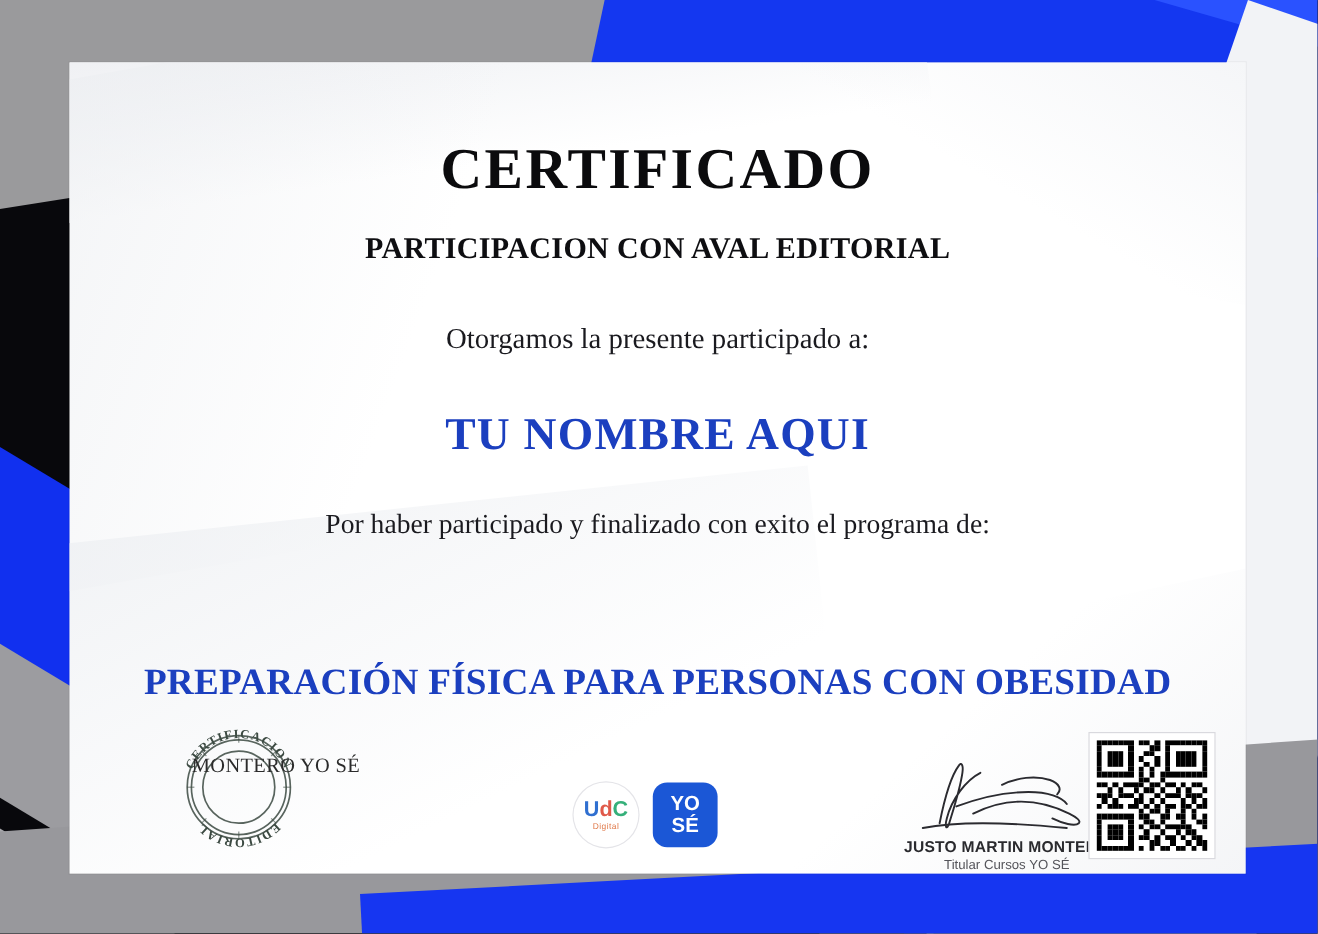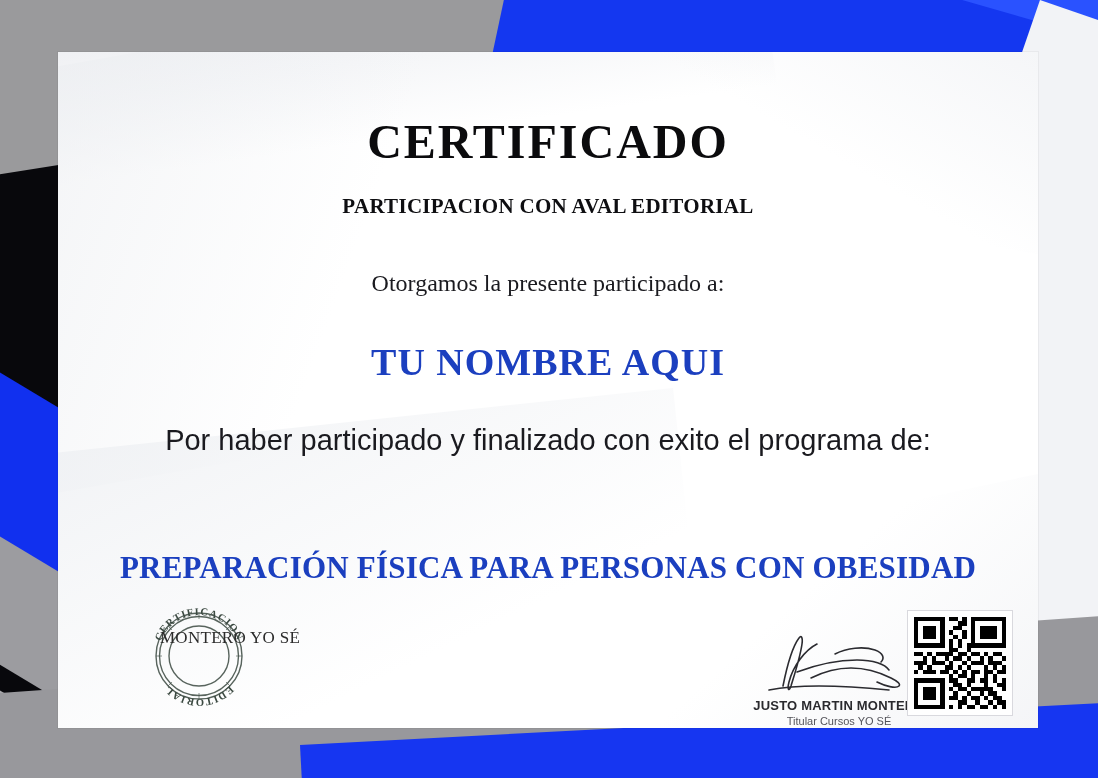--- a/index.html
+++ b/index.html
@@ -189,21 +189,21 @@
     line-height: 1;
   }
   .subtitle {
     position: absolute;
     top: 142px;
     left: 0;
     width: 100%;
     text-align: center;
     font-family: "Liberation Serif", serif;
     font-weight: bold;
-    font-size: 21px;
+    font-size: 25px;
     letter-spacing: 0.3px;
     color: #0e0e11;
   }
   .lead {
     position: absolute;
     top: 218px;
     left: 0;
     width: 100%;
     text-align: center;
     font-family: "Liberation Serif", serif;
@@ -221,22 +221,22 @@
     font-size: 38px;
     letter-spacing: 1px;
     color: #1b3fbf;
   }
   .reason {
     position: absolute;
     top: 372px;
     left: 0;
     width: 100%;
     text-align: center;
-    font-family: Liberation Sans, sans-serif;
-    font-size: 29px;
+    font-family: Liberation Serif, serif;
+    font-size: 23px;
     color: #1a1a1f;
   }
   .program {
     position: absolute;
     top: 450px;
     left: 0;
     width: 100%;
     text-align: center;
     font-family: "Liberation Serif", serif;
     font-weight: bold;
@@ -432,20 +432,30 @@
           <text font-family="Liberation Serif, serif" font-size="10.5" font-weight="bold" fill="#3c4a42" letter-spacing="1">
             <textPath href="#arcTop" startOffset="50%" text-anchor="middle">CERTIFICACION</textPath>
           </text>
           <text font-family="Liberation Serif, serif" font-size="10.5" font-weight="bold" fill="#3c4a42" letter-spacing="1">
             <textPath href="#arcBottom" startOffset="50%" text-anchor="middle">EDITORIAL</textPath>
           </text>
         </svg>
         <div class="seal-text-line seal-org">MONTERO YO SÉ</div>
       </div>
 
+      <div class="logos">
+        <div class="logo-udc">
+          <div class="udc-main"><span class="u">U</span><span class="d">d</span><span class="c">C</span></div>
+          <div class="udc-sub">Digital</div>
+        </div>
+        <div class="logo-yo">
+          <div>YO</div>
+          <div>SÉ</div>
+        </div>
+      </div>
 
       <div class="signature-block">
         <svg class="sig-svg" width="200" height="64" viewBox="0 0 200 64">
           <g fill="none" stroke="#2b2b30" stroke-width="1.6" stroke-linecap="round">
             <path d="M44,54 C48,34 54,14 60,6 C62,3 64,5 63,12 C61,26 55,44 52,54 C50,60 48,58 50,50 C54,34 66,18 78,12"></path>
             <path d="M58,40 C74,34 96,28 118,28 C134,28 146,32 150,38"></path>
             <path d="M72,46 C84,40 98,36 112,36 C126,36 140,40 152,46 C158,49 162,52 160,54 C157,57 146,54 138,50"></path>
             <path d="M96,22 C108,16 124,14 136,18 C144,21 146,26 142,30"></path>
             <path d="M30,58 C40,56 58,54 80,54 C104,54 130,56 150,58"></path>
           </g>

